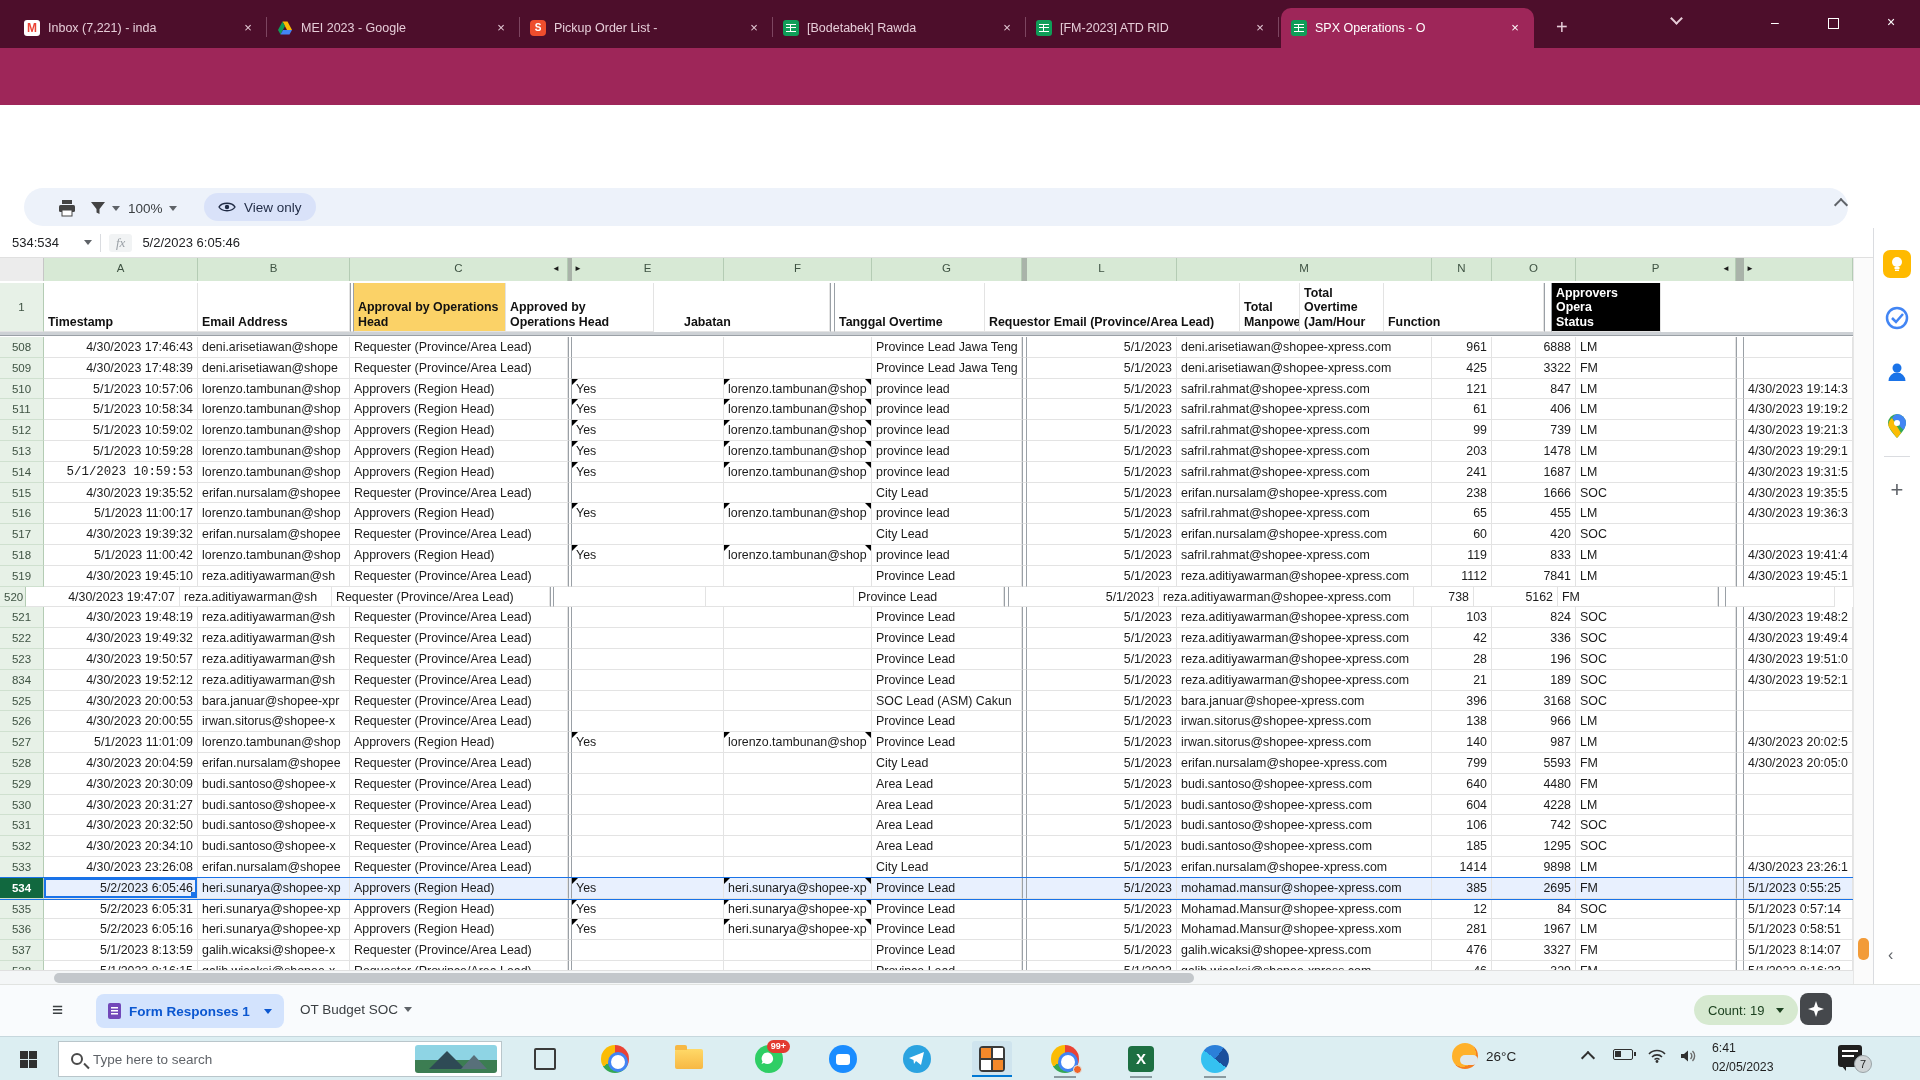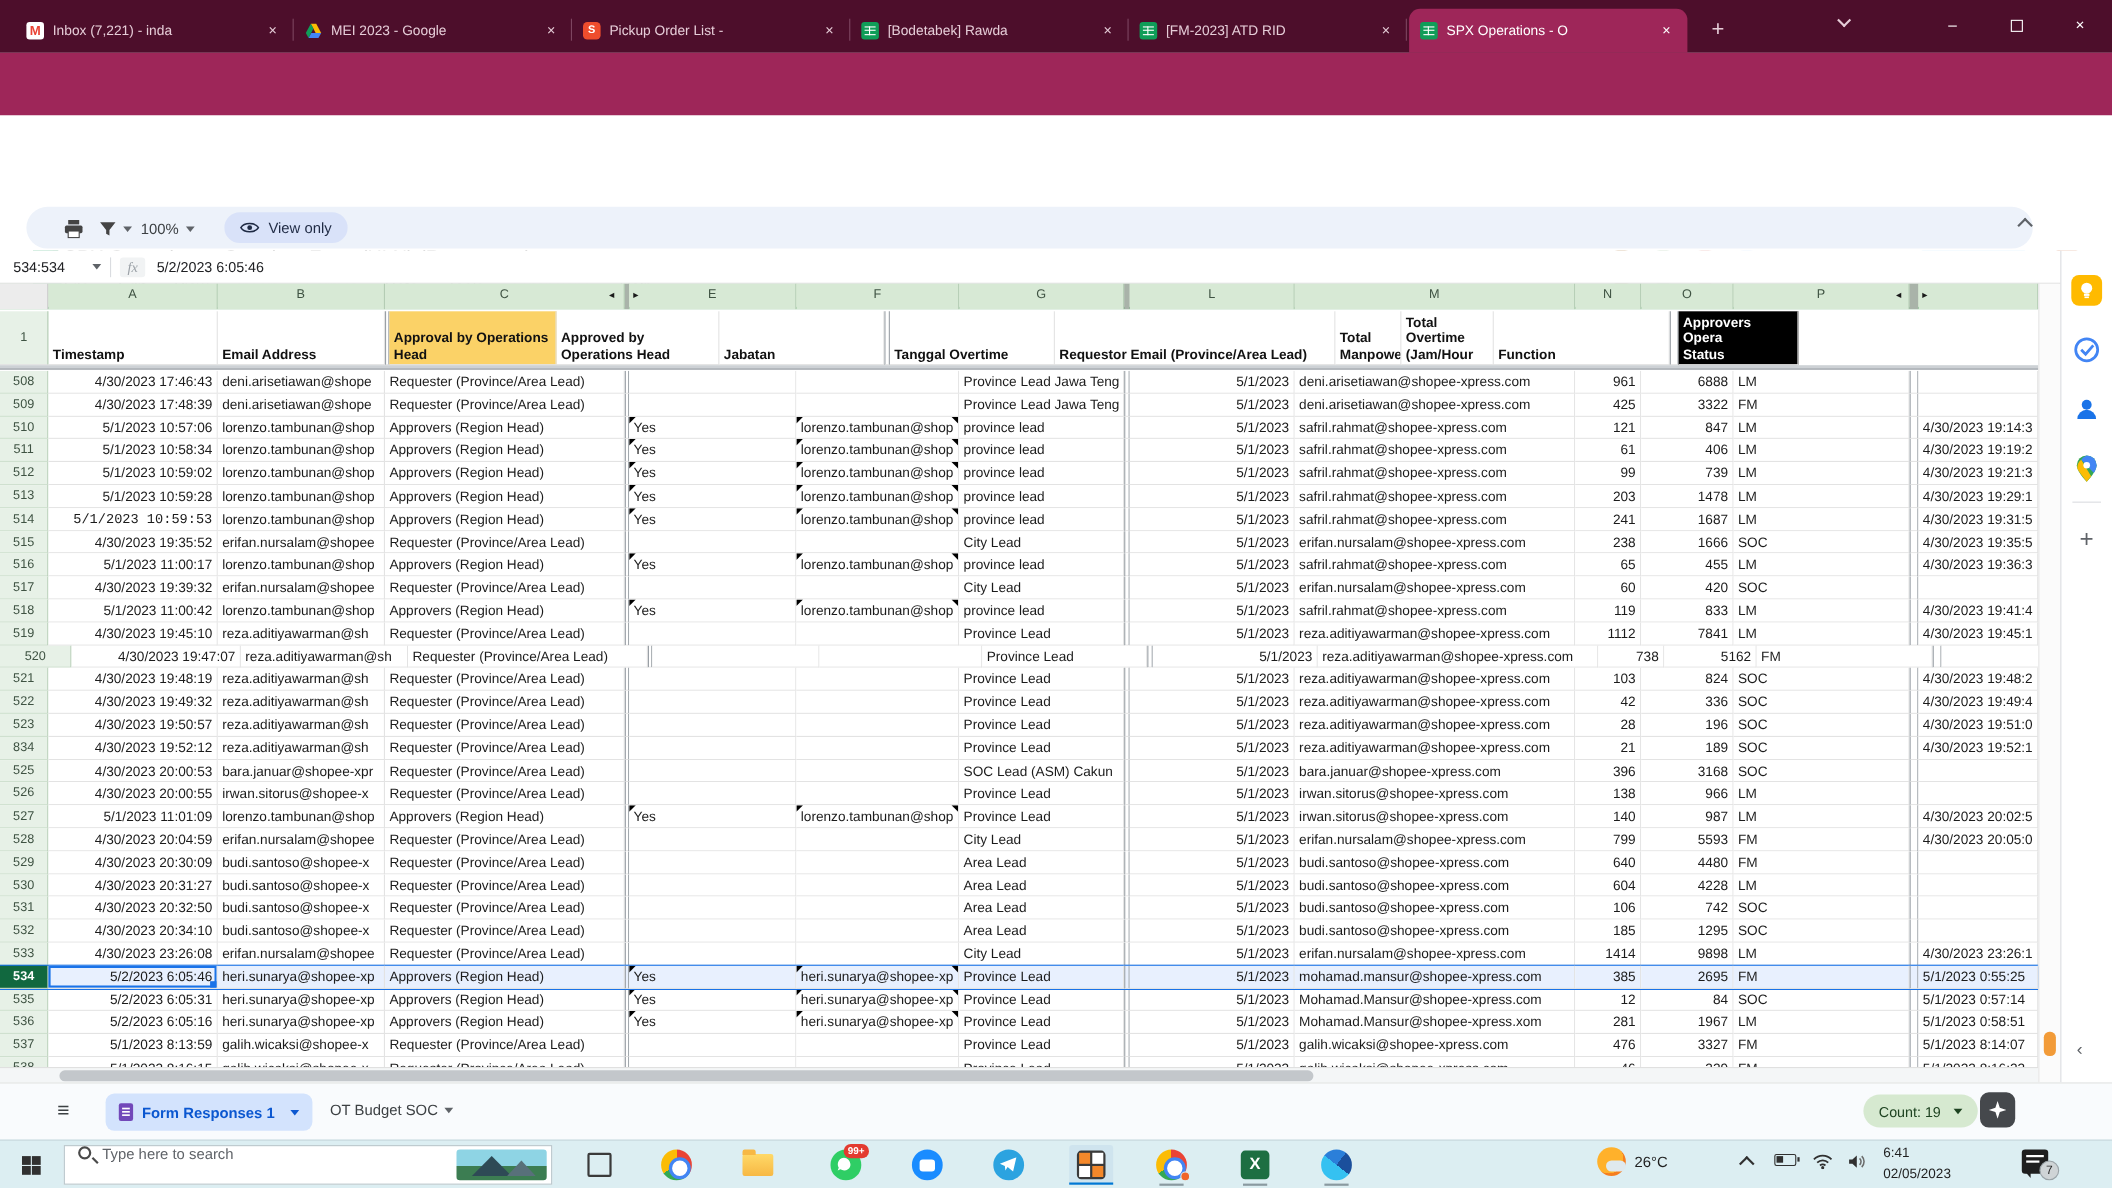--- a/index.html
+++ b/index.html
@@ -106,21 +106,21 @@
     linear-gradient(#fff,#fff) 0 3px/7px 1.5px no-repeat,
     linear-gradient(#fff,#fff) 0 6px/7px 1.5px no-repeat}
   #othertab{position:absolute;left:300px;top:17px;color:#3c4043;font-size:13.5px;display:flex;align-items:center}
   #countchip{position:absolute;left:1694px;top:10px;height:30px;border-radius:15px;background:#d6e9d0;display:flex;align-items:center;gap:6px;padding:0 14px;color:#1d4220;font-size:13px}
   #countchip .caret{border-top-color:#1d4220}
   #explore{position:absolute;left:1800px;top:8px;width:32px;height:32px;border-radius:8px;background:#45484c;display:flex;align-items:center;justify-content:center}
   
   #taskbar{position:absolute;left:0;top:1036px;width:1920px;height:44px;background:#dceef2;border-top:1px solid #c6d7dd;font-size:13.5px;color:#1f1f1f}
   #startbtn{position:absolute;left:20px;top:14px;width:17px;height:17px;display:grid;grid-template-columns:8px 8px;gap:1px}
   #startbtn i{background:#303030;width:8px;height:8px}
-  #searchbox{position:absolute;left:58px;top:4px;width:444px;height:36px;background:#fff;border:1px solid #b9c6cb;display:flex;color:#5f6368}
+  #searchbox{position:absolute;left:58px;top:4px;width:444px;height:36px;background:#fff;border:1px solid #b9c6cb;display:flex;align-items:center;color:#5f6368}
   #searchbox .mag{width:12px;height:12px;border:2px solid #4a4a4a;border-radius:50%;margin:0 10px 0 12px;position:relative}
   #searchbox .mag::after{content:'';position:absolute;left:10px;top:10px;width:7px;height:2px;background:#4a4a4a;transform:rotate(45deg)}
   #sb-img{position:absolute;right:4px;top:3px;width:82px;height:28px;border-radius:3px;overflow:hidden;background:linear-gradient(#8ed4e4 0 55%,#3c7d52 55% 100%)}
   #sb-img::before{content:'';position:absolute;left:14px;top:6px;border-left:18px solid transparent;border-right:18px solid transparent;border-bottom:18px solid #2e4a55}
   #sb-img::after{content:'';position:absolute;left:46px;top:10px;border-left:13px solid transparent;border-right:13px solid transparent;border-bottom:14px solid #58707a}
   .tkic{position:absolute;top:7px;width:30px;height:30px;display:flex;align-items:center;justify-content:center}
   #taskview{border:2px solid #3a3a3a;width:22px;height:22px;top:11px;border-radius:2px}
   .circ{width:28px;height:28px;border-radius:50%}
   #chrome1 .circ,#chrome2 .circ{background:conic-gradient(#ea4335 0 33%,#34a853 33% 66%,#fbbc05 66% 100%);position:relative}
   #chrome1 .circ::after,#chrome2 .circ::after{content:'';position:absolute;left:7px;top:7px;width:14px;height:14px;border-radius:50%;background:#fff;border:3px solid #4285f4}
@@ -410,21 +410,21 @@
 <span class="harrow" style="left:574px">►</span>
 <span class="harrow" style="left:1722px">◄</span>
 <span class="harrow" style="left:1746px">►</span>
 <div id="hrow">
     <div class="hc rn" style="width: 44px;">1</div>
     <div class="hc " style="width: 154px;">Timestamp</div>
     <div class="hc " style="width: 152px;">Email Address</div>
     <div class="hc hx" style="width: 4px;"></div>
     <div class="hc  yellow" style="width: 152px;">Approval by Operations Head</div>
     <div class="hc " style="width: 148px;">Approved by Operations Head</div>
-    <div class="hc " style="width: 150px;">Jabatan</div>
+    <div class="hc " style="width: 150px; margin-left: 26px;">Jabatan</div>
     <div class="hc hx" style="width: 5px;"></div>
     <div class="hc " style="width: 150px;">Tanggal Overtime</div>
     <div class="hc " style="width: 255px;">Requestor Email (Province/Area Lead)</div>
     <div class="hc " style="width: 60px;">Total Manpower</div>
     <div class="hc " style="width: 84px;">Total Overtime (Jam/Hour</div>
     <div class="hc " style="width: 160px;">Function</div>
     <div class="hc hx" style="width: 8px;"></div>
     <div class="hc  black" style="width: 109px;">
       <span>Approvers Opera<br>Status</span>
     </div>
@@ -641,21 +641,21 @@
       <div class="cell hx" style="width: 5px;"></div>
       <div class="cell r" style="width: 150px;">5/1/2023</div>
       <div class="cell " style="width: 255px;">reza.aditiyawarman@shopee-xpress.com</div>
       <div class="cell r" style="width: 60px;">1112</div>
       <div class="cell r" style="width: 84px;">7841</div>
       <div class="cell " style="width: 160px;">LM</div>
       <div class="cell hx" style="width: 8px;"></div>
       <div class="cell " style="width: 109px;">4/30/2023 19:45:1</div>
     </div>
     <div class="grow">
-      <div class="cell rn rn" style="width: 65px;">520</div>
+      <div class="cell rn rn" style="width: 26px;">520</div>
       <div class="cell r ac" style="width: 154px;">4/30/2023 19:47:07</div>
       <div class="cell " style="width: 152px;">reza.aditiyawarman@sh</div>
       <div class="cell " style="width: 218px;">Requester (Province/Area Lead)</div>
       <div class="cell hx" style="width: 4px;"></div>
       <div class="cell " style="width: 152px;"></div>
       <div class="cell " style="width: 148px;"></div>
       <div class="cell " style="width: 150px;">Province Lead</div>
       <div class="cell hx" style="width: 5px;"></div>
       <div class="cell r" style="width: 150px;">5/1/2023</div>
       <div class="cell " style="width: 255px;">reza.aditiyawarman@shopee-xpress.com</div>

